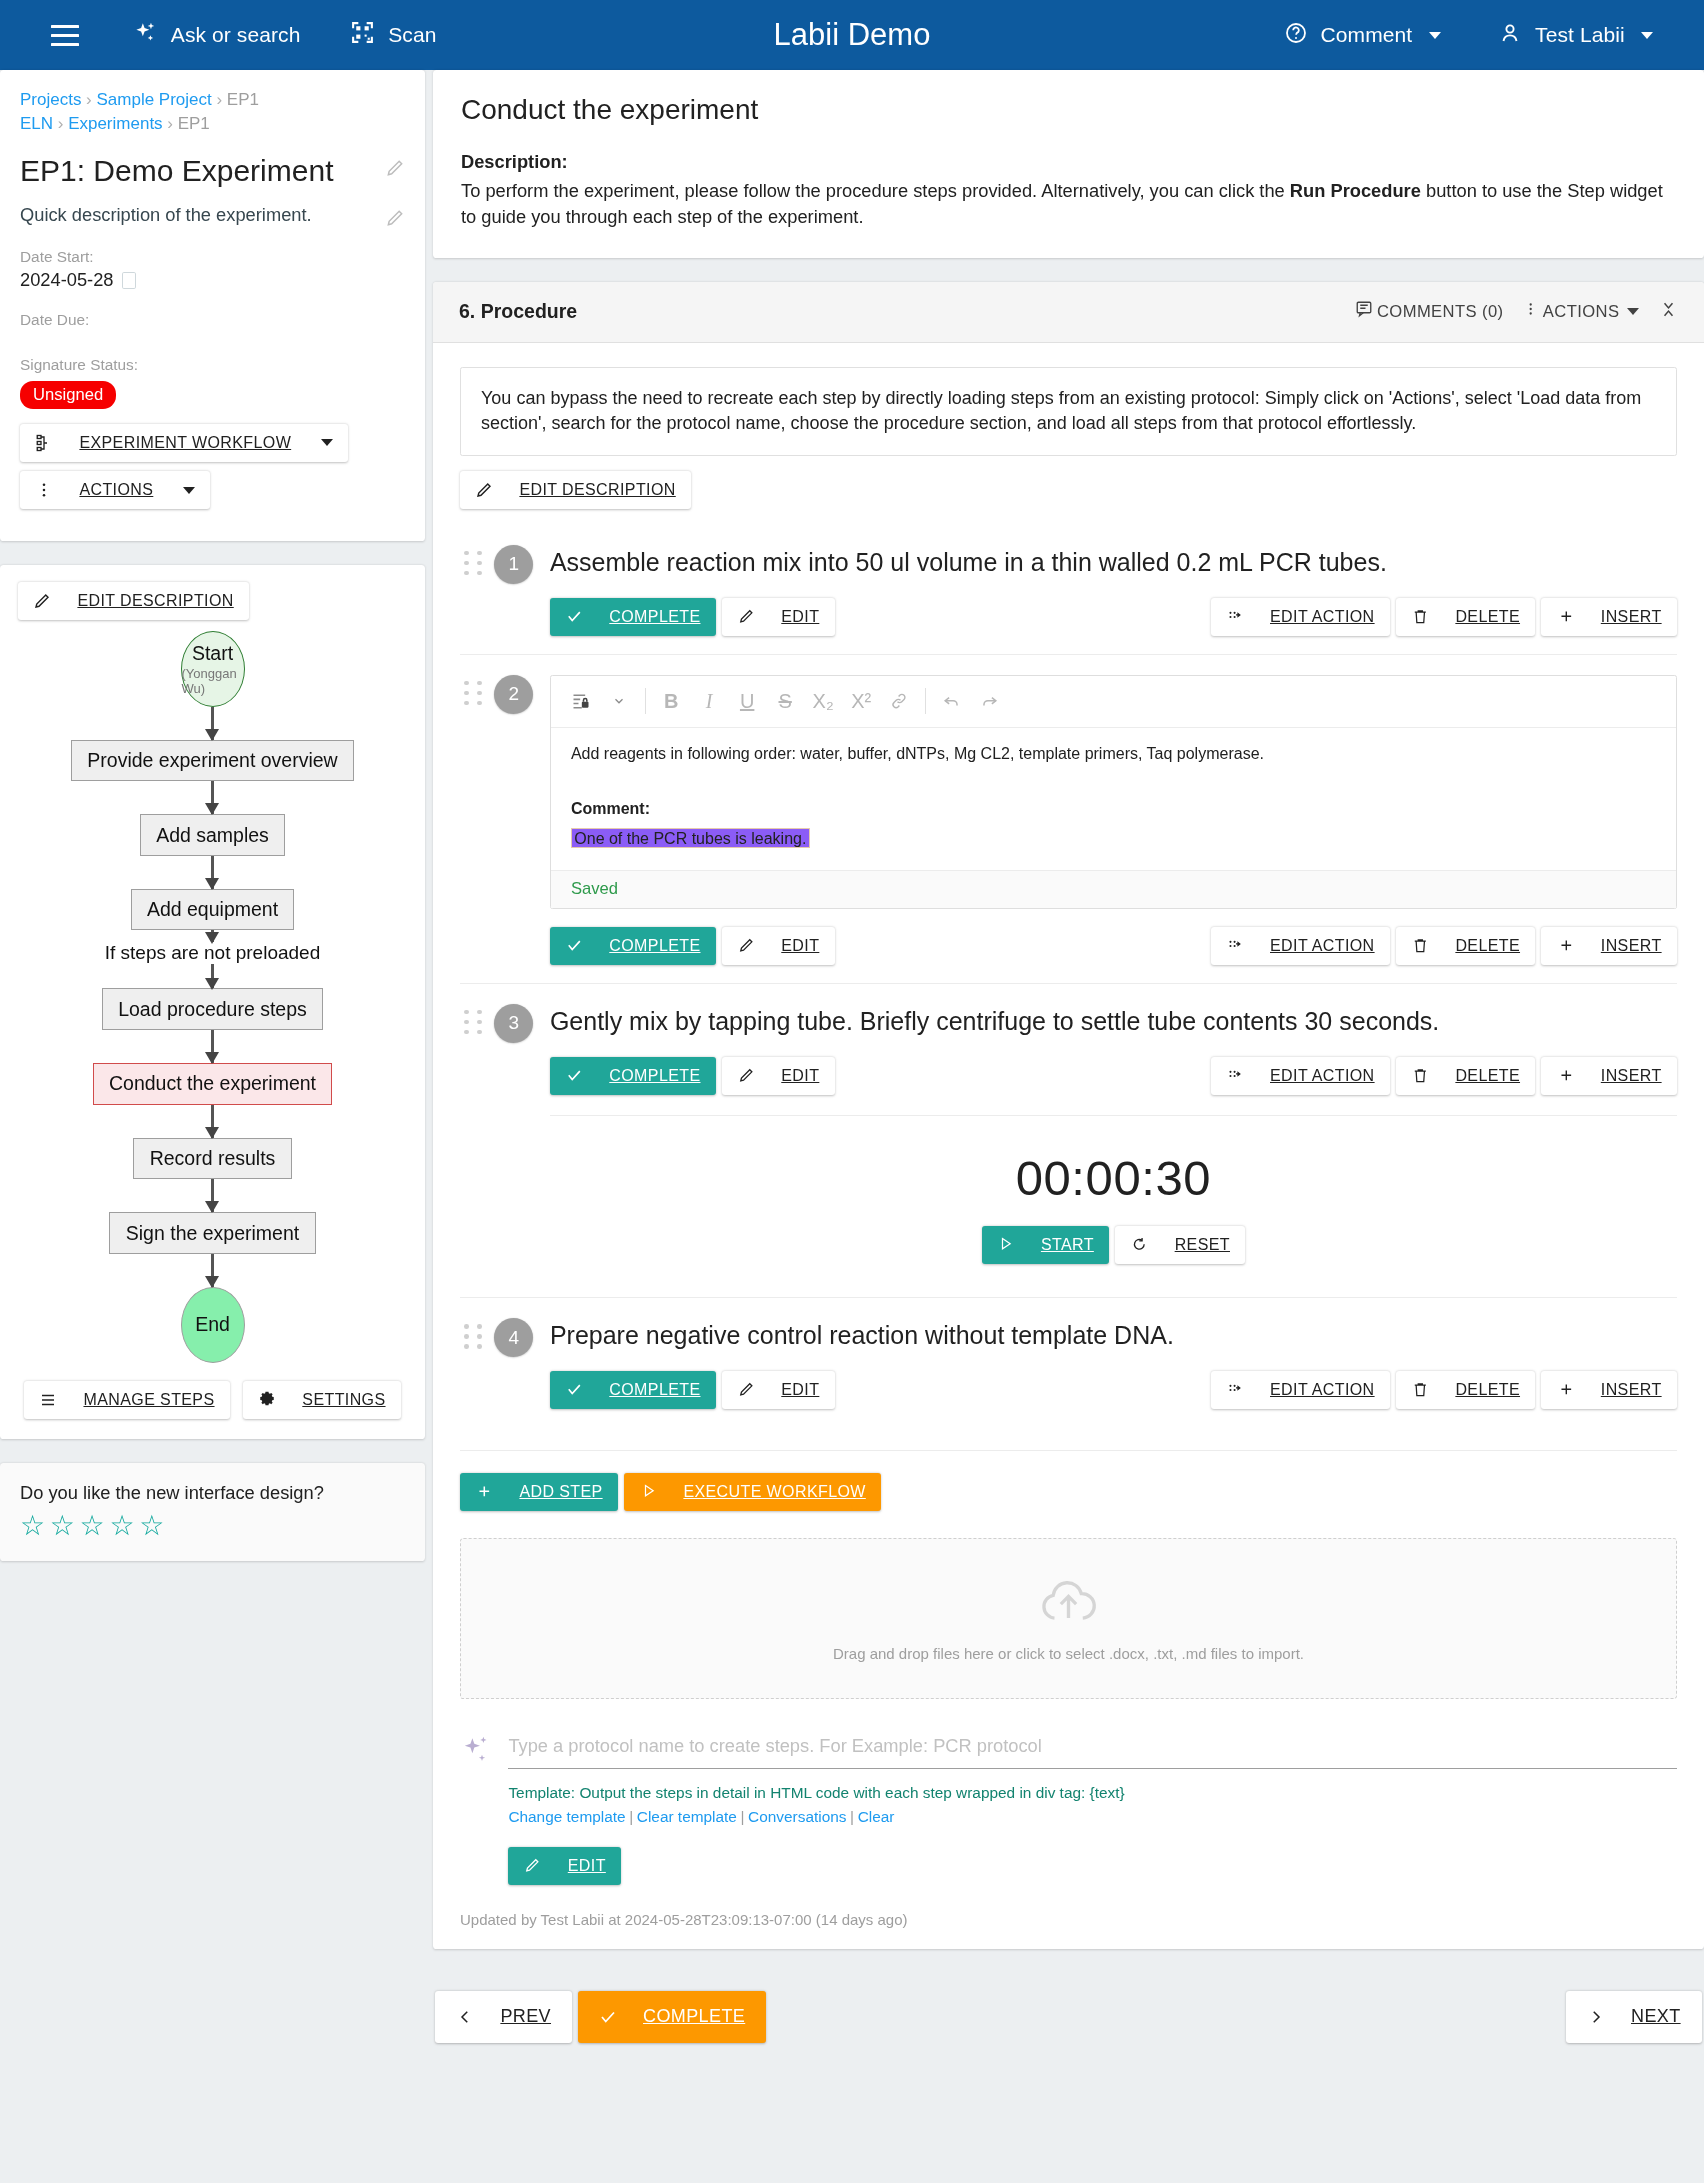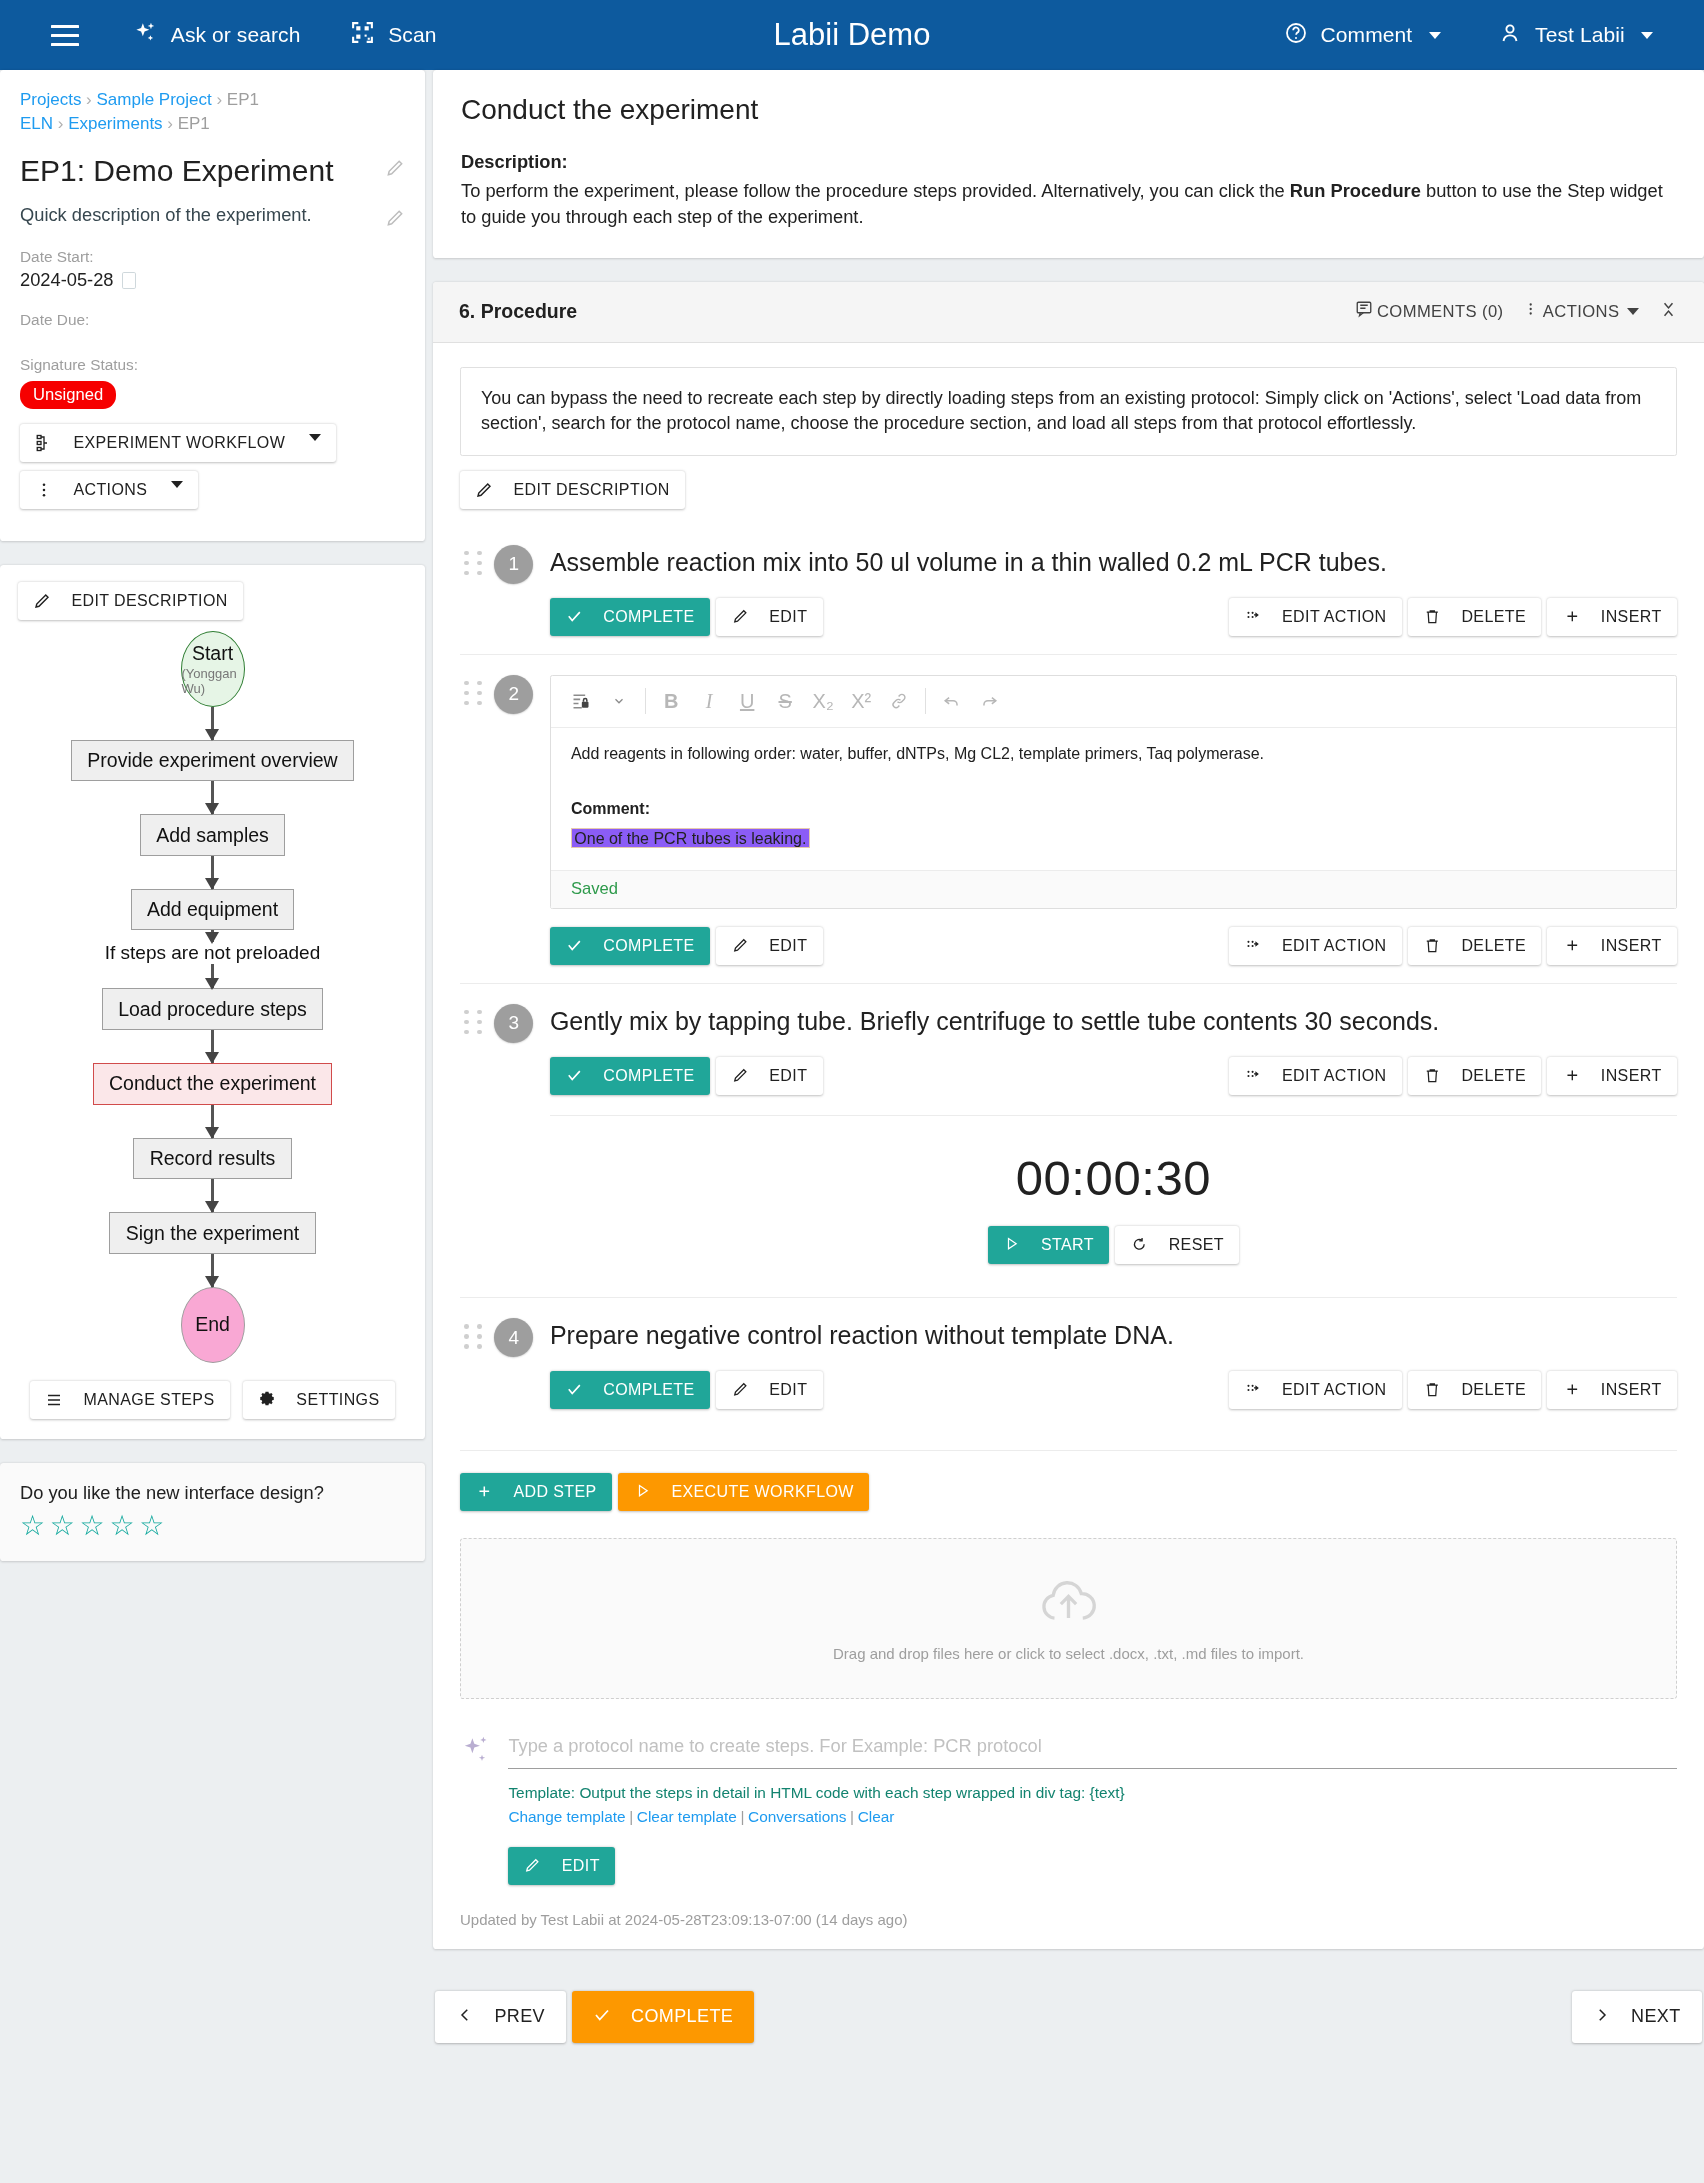--- a/index.html
+++ b/index.html
@@ -47,45 +47,46 @@
   .exp-title{ font-size:30px; font-weight:400; color:#212121; flex:1; line-height:1.15; }
   .exp-desc{ font-size:18.3px; color:#37474f; flex:1; }
   .desc-row{ display:flex; align-items:flex-start; margin-top:15.4px; }
   .pencil{ width:20px; height:20px; flex:0 0 20px; color:#bdbdbd; margin-top:3.6px; }
   .field-label{ font-size:15.4px; color:#9e9e9e; margin-top:20px; }
   .field-value{ font-size:18.3px; color:#212121; margin-top:3.6px; display:flex; align-items:center; gap:8.3px;}
   .copy-ico{ width:14px;height:16.6px;border:1.2px solid #cfd8dc;border-radius:1.8px;}
   .sig-label{ font-size:15.4px; color:#9e9e9e; margin-top:27px; }
   .pill{ display:inline-block; background:#f60000; color:#fff; font-size:16.6px; padding:3.6px 13px; border-radius:13px; margin-top:7px;}
   .btn{
-    display:inline-flex; gap:20px;
+    display:inline-flex; align-items:center; gap:26px;
     background:#fff; border:none; border-radius:3px;
     box-shadow:0 0.6px 2.4px rgba(0,0,0,.25);
     font-family:inherit; font-size:16px; letter-spacing:0.4px;
     color:#212121; padding:10px 15.4px; cursor:pointer;
     text-transform:uppercase;
+    text-decoration:underline;
   }
   .btn .ico{ width:18px; height:18px; display:inline-block; }
   .sb-btn-wrap{ margin-top:15.4px; }
   .sb-btn-wrap .btn{ margin-bottom:9.5px; }
 
   
   .wf{ padding:16.6px 18px 20px; }
   .flow{ display:flex; flex-direction:column; align-items:center; margin-top:10.7px; }
   .node{
     border:1.2px solid #9e9e9e; background:#efefef; color:#111;
     font-size:19.5px; padding:8.3px 15.4px; text-align:center; min-width:107px;
   }
   .node.hl{ border-color:#d14b4b; background:#fbe7e9; }
   .ellipse{
     width:64px;height:76px;border-radius:50%;
     display:flex;flex-direction:column;align-items:center;justify-content:center;
   }
   .ellipse.start{ border:1.2px solid #2e7d32; background:#e6f5e6; }
-  .ellipse.end{ border:1.2px solid #9e9e9e; background:#f9a8d4; }
+  .ellipse.end{ border:1.2px solid #9e9e9e; background:#86efac; }
   .ellipse .t{ font-size:19.5px; color:#111; }
   .ellipse .s{ font-size:13px; color:#777; margin-top:1.2px; }
   .arrow{ width:2.4px; background:#555; position:relative; }
   .arrow:after{
     content:""; position:absolute; left:50%; bottom:-1.2px; transform:translateX(-50%);
     border-left:7.7px solid transparent;border-right:7.7px solid transparent;border-top:12px solid #444;
   }
   .edge-label{ font-size:19px; color:#111; background:#fff; padding:0 6px; }
   .wf-actions{ display:flex; gap:13px; justify-content:center; margin-top:18px; }
 

